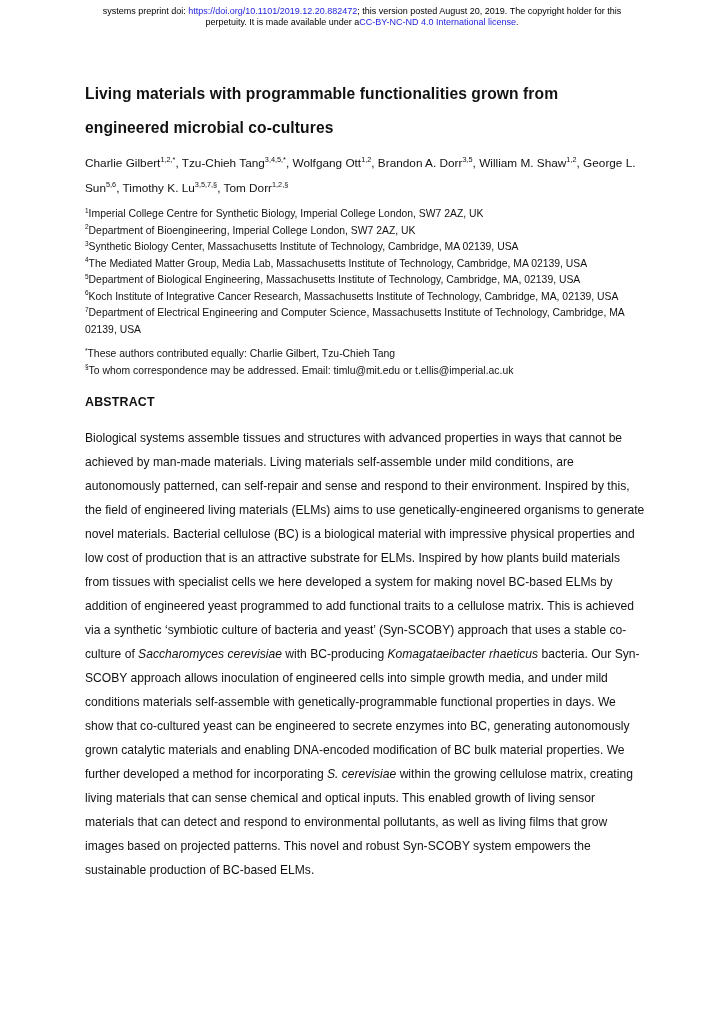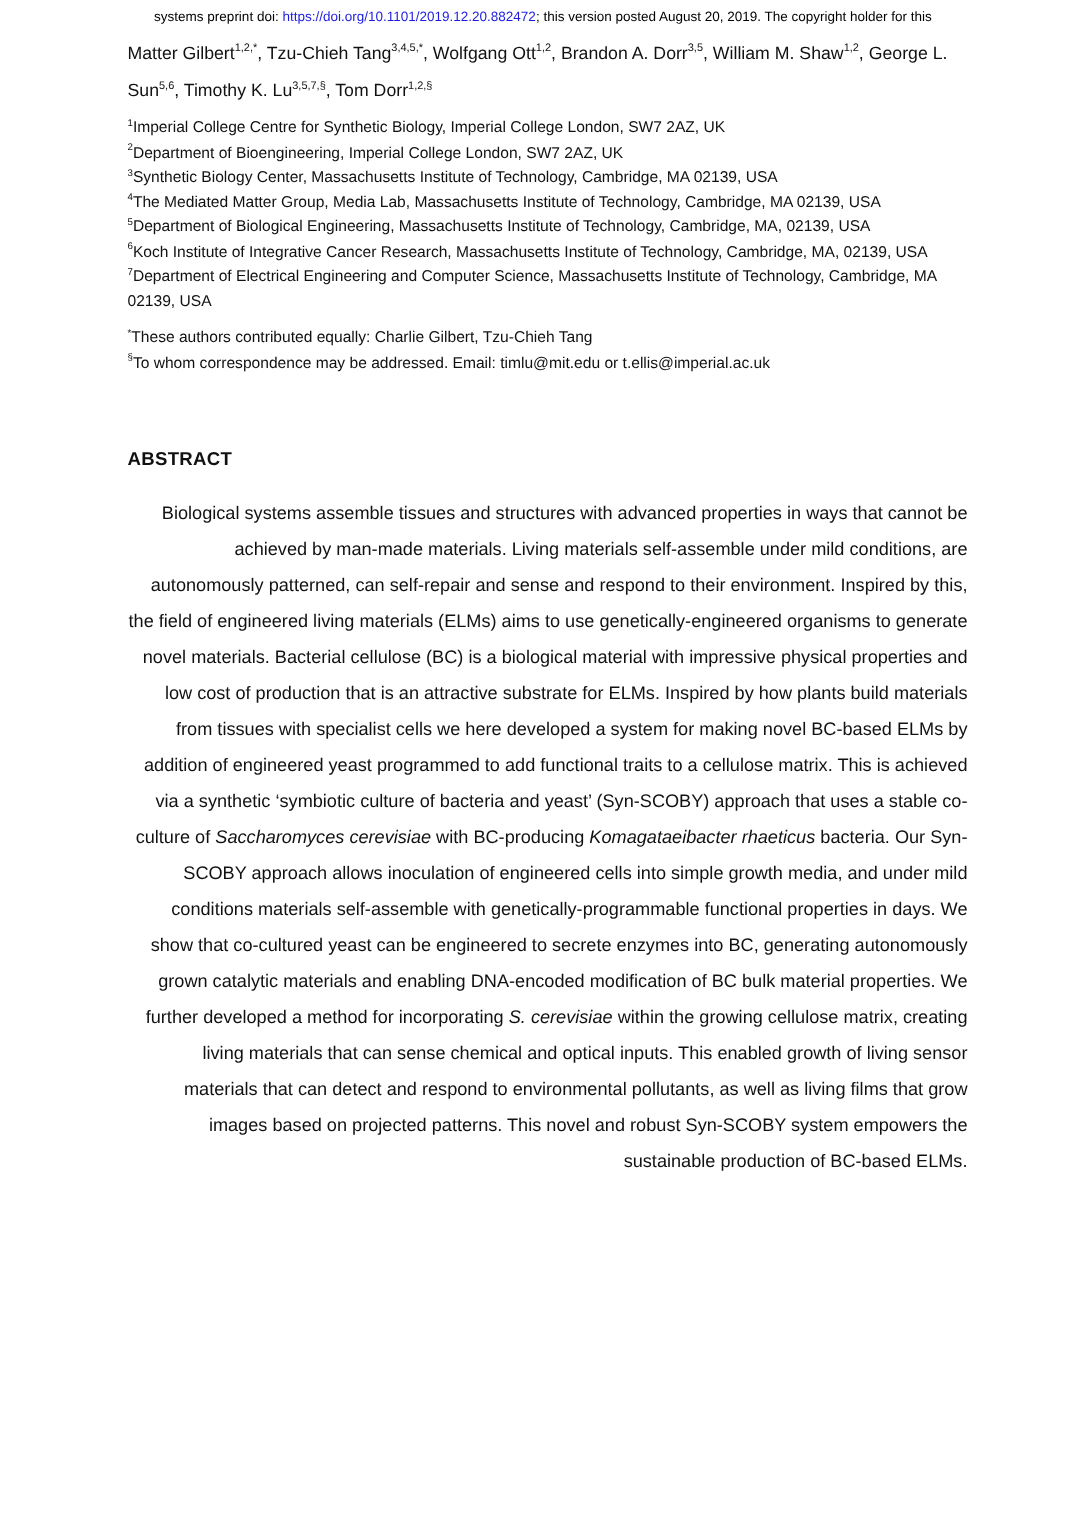--- a/index.html
+++ b/index.html
@@ -56,48 +56,50 @@
     color:#111;
   }
   .notes {
     margin-top:8px;
     font-size:10.4px;
     line-height:16.5px;
     color:#111;
   }
 
   .abstract-heading {
-    margin-top:48px;
+    margin-top:16px;
     font-size:12.4px;
     font-weight:bold;
     letter-spacing:0.2px;
     color:#111;
   }
   .abstract {
     margin-top:17px;
     font-size:12.1px;
     line-height:24px;
     width:560px;
-    text-align:right;
+    text-align:left;
     color:#111;
   }
 </style>
 </head>
 <body>
 
 <div class="page">
 
   <div class="disclaimer" id="disclaimer">
       <div class="disc-line"><span>systems preprint doi: </span><span class="link" style="color: rgb(29, 29, 225);">https://doi.org/10.1101/2019.12.20.882472</span><span>; this version posted August 20, 2019. The copyright holder for this</span></div>
+      <div class="disc-line"><span>perpetuity. It is made available under a</span><span class="link" style="color: rgb(29, 29, 225);">CC-BY-NC-ND 4.0 International license</span><span>.</span></div>
     </div>
 
   <div class="content">
 
+    <h1 class="title">Living materials with programmable functionalities grown from engineered microbial co-cultures</h1>
 
-    <p class="authors" id="authors"><span>Matter Gilbert</span><sup>1,2,*</sup>, <span>Tzu-Chieh Tang</span><sup>3,4,5,*</sup>, <span>Wolfgang Ott</span><sup>1,2</sup>, <span>Brandon A. Dorr</span><sup>3,5</sup>, <span>William M. Shaw</span><sup>1,2</sup>, <span>George L. Sun</span><sup>5,6</sup>, <span>Timothy K. Lu</span><sup>3,5,7,§</sup>, <span>Tom Dorr</span><sup>1,2,§</sup></p>
+    <p class="authors" id="authors"><span>Charlie Gilbert</span><sup>1,2,*</sup>, <span>Tzu-Chieh Tang</span><sup>3,4,5,*</sup>, <span>Wolfgang Ott</span><sup>1,2</sup>, <span>Brandon A. Dorr</span><sup>3,5</sup>, <span>William M. Shaw</span><sup>1,2</sup>, <span>George L. Sun</span><sup>5,6</sup>, <span>Timothy K. Lu</span><sup>3,5,7,§</sup>, <span>Tom Dorr</span><sup>1,2,§</sup></p>
 
     <div class="affiliations" id="affiliations">
         <div><sup>1</sup>Imperial College Centre for Synthetic Biology, Imperial College London, SW7 2AZ, UK</div>
         <div><sup>2</sup>Department of Bioengineering, Imperial College London, SW7 2AZ, UK</div>
         <div><sup>3</sup>Synthetic Biology Center, Massachusetts Institute of Technology, Cambridge, MA 02139, USA</div>
         <div><sup>4</sup>The Mediated Matter Group, Media Lab, Massachusetts Institute of Technology, Cambridge, MA 02139, USA</div>
         <div><sup>5</sup>Department of Biological Engineering, Massachusetts Institute of Technology, Cambridge, MA, 02139, USA</div>
         <div><sup>6</sup>Koch Institute of Integrative Cancer Research, Massachusetts Institute of Technology, Cambridge, MA, 02139, USA</div>
         <div><sup>7</sup>Department of Electrical Engineering and Computer Science, Massachusetts Institute of Technology, Cambridge, MA 02139, USA</div>
       </div>

